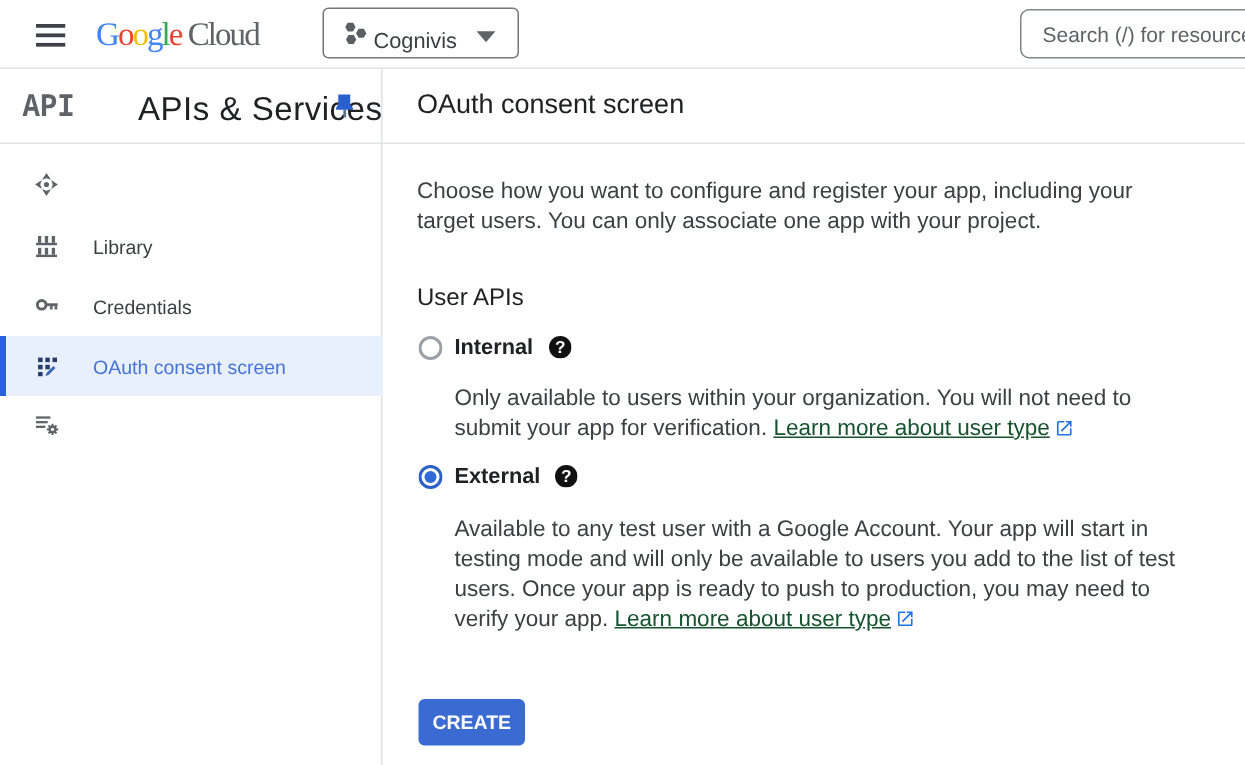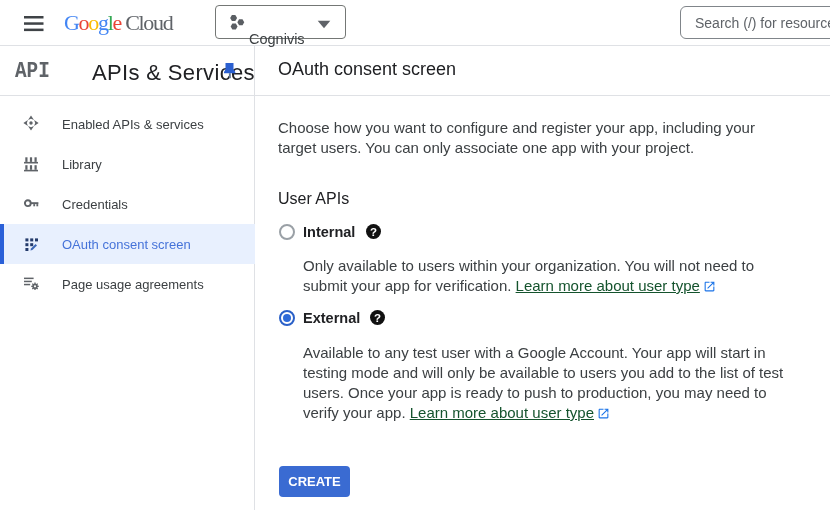--- a/index.html
+++ b/index.html
@@ -5,21 +5,21 @@
   * { margin:0; padding:0; box-sizing:border-box; }
   html,body { width:830px; height:510px; background:#fff; overflow:hidden; }
   body { font-family:"Liberation Sans", sans-serif; position:relative; }
   .abs { position:absolute; }
 
   
   #topbar { left:0; top:0; width:830px; height:46px; background:#fff; border-bottom:1px solid #dfe1e5; }
   #glogo { left:64px; top:10px; font-size:22px; letter-spacing:-1.3px;font-family:Liberation Serif, serif; }
   #glogo .cl { color:#5f6368; }
   #projbtn { left:215px; top:5px; width:131px; height:34px; border:1px solid #747775; border-radius:4px; }
-  #projbtn .ptxt { position:absolute; left:33px; top:25px; font-size:14.5px; color:#3c4043; }
+  #projbtn .ptxt { position:absolute; left:33px; top:14px; font-size:14.5px; color:#3c4043; }
   #searchbox { left:680px; top:6px; width:160px; height:33px; border:1px solid #80858a; border-radius:6px 0 0 6px; background:#fff; }
   #searchbox .stxt { position:absolute; left:14px; top:8px; font-size:14px; color:#5f6368; white-space:nowrap; }
 
   
   #sidebar { left:0; top:46px; width:255px; height:464px; background:#fff; border-right:1px solid #dfe1e5; }
   #apilogo { left:15px; top:59px; font-family:"Liberation Mono", monospace; font-weight:bold; font-size:22px; color:#5f6368; transform:scaleX(0.88); transform-origin:0 0; }
   #sbtitle { left:62px; top:60px; font-size:22px; letter-spacing:0.35px; color:#202124;margin-left:30px; }
   #hdrline { left:0; top:95px; width:830px; height:1px; background:#dfe1e5; }
 
   .mitem { position:absolute; left:0; width:255px; height:40px; }
@@ -87,21 +87,20 @@
 <div class="mitem" style="top:104px;">
   <svg class="micon" style="left:23px; top:11px;" width="16" height="16" viewBox="0 0 16 16">
     <g fill="#5f6368">
       <path d="M8 0.4 L11 4.9 L8 3.8 L5 4.9 Z"></path>
       <path d="M8 15.6 L11 11.1 L8 12.2 L5 11.1 Z"></path>
       <path d="M0.4 8 L4.9 5 L3.8 8 L4.9 11 Z"></path>
       <path d="M15.6 8 L11.1 5 L12.2 8 L11.1 11 Z"></path>
       <circle cx="8" cy="8" r="1.7"></circle>
     </g>
   </svg>
-  <span class="mlabel">Enabled APIs &amp; services</span>
 </div>
 
 <div class="mitem" style="top:144px;padding-left:44px;">
   <svg class="micon" style="left:24px; top:12.5px;" width="14" height="15" viewBox="0 0 14 15">
     <g fill="#5f6368">
       <rect x="1.3" y="0.3" width="2.2" height="4.6"></rect>
       <rect x="5.9" y="0.3" width="2.2" height="4.6"></rect>
       <rect x="10.5" y="0.3" width="2.2" height="4.6"></rect>
       <rect x="0" y="4.9" width="14" height="1.6"></rect>
       <rect x="1.3" y="8.2" width="2.2" height="4.6"></rect>
@@ -144,21 +143,20 @@
     <g fill="#5f6368">
       <rect x="0" y="0.6" width="9.6" height="1.5"></rect>
       <rect x="0" y="3.7" width="7.8" height="1.5"></rect>
       <rect x="0" y="6.8" width="6.2" height="1.5"></rect>
     </g>
     <g fill="#5f6368">
       <path d="M10.38 5.55 L11.62 5.55 L11.74 6.70 L12.31 6.94 L13.21 6.21 L14.09 7.09 L13.36 7.99 L13.60 8.56 L14.75 8.68 L14.75 9.92 L13.60 10.04 L13.36 10.61 L14.09 11.51 L13.21 12.39 L12.31 11.66 L11.74 11.90 L11.62 13.05 L10.38 13.05 L10.26 11.90 L9.69 11.66 L8.79 12.39 L7.91 11.51 L8.64 10.61 L8.40 10.04 L7.25 9.92 L7.25 8.68 L8.40 8.56 L8.64 7.99 L7.91 7.09 L8.79 6.21 L9.69 6.94 L10.26 6.70 Z"></path>
       <circle cx="11" cy="9.3" r="1.1" fill="#fff"></circle>
     </g>
   </svg>
-  <span class="mlabel">Page usage agreements</span>
 </div>
 
 <div class="abs" id="mtitle">OAuth consent screen</div>
 
 <div class="abs body14" id="para1">Choose how you want to configure and register your app, including your<br>target users. You can only associate one app with your project.</div>
 
 <div class="abs" id="usertype">User APIs</div>
 
 <svg class="abs" style="left:279px; top:224px;" width="16" height="16" viewBox="0 0 16 16">
   <circle cx="8" cy="8" r="7" fill="none" stroke="#9aa0a6" stroke-width="2"></circle>

